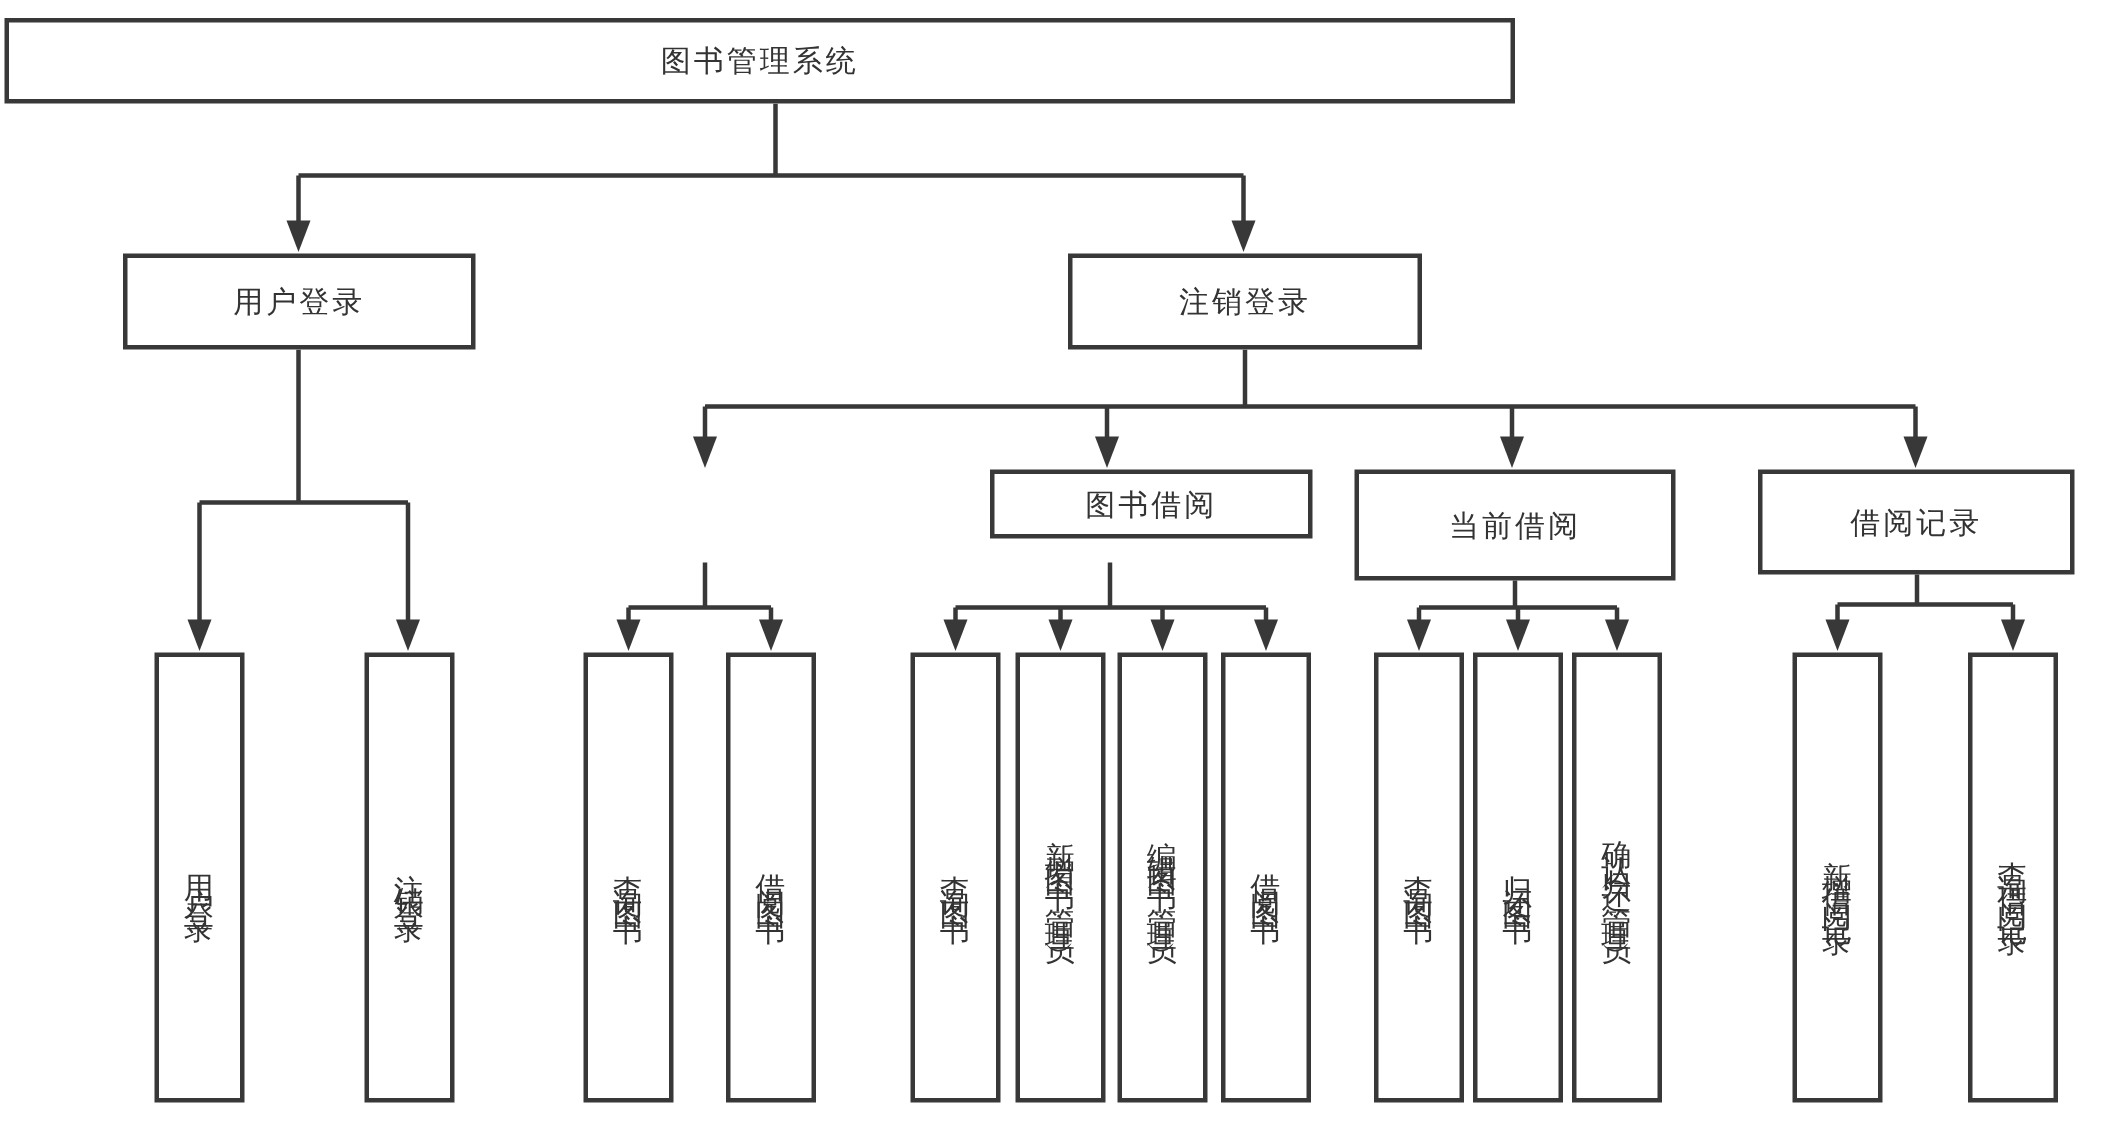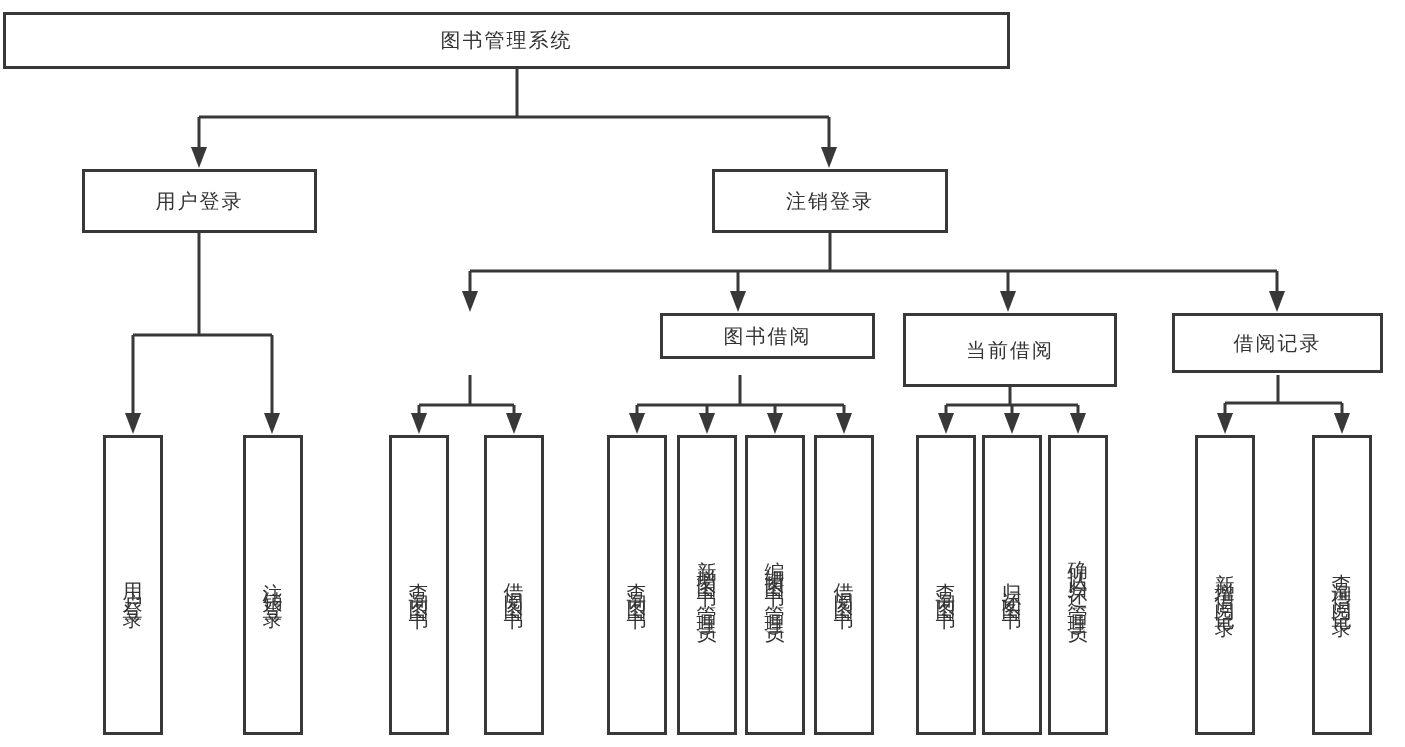--- a/index.html
+++ b/index.html
@@ -95,21 +95,21 @@
     </g>
   </svg>
 
   <div class="node hbox" style="left:3px; top:12px; width:1007px; height:57px;">图书管理系统</div>
 
   <div class="node hbox" style="left:82px; top:169px; width:235px; height:64px;">用户登录</div>
   <div class="node hbox" style="left:712px; top:169px; width:236px; height:64px;">注销登录</div>
 
   <div class="node hbox" style="left:632px; top:313px; width:215px; height:46px;margin-left:28px;">图书借阅</div>
   <div class="node hbox" style="left:903px; top:313px; width:214px; height:74px;">当前借阅</div>
-  <div class="node hbox" style="left:1172px; top:313px; width:211px; height:60px;">借阅记录</div>
+  <div class="node hbox" style="left:1172px; top:313px; width:211px; height:70px;">借阅记录</div>
 
   <div class="node vbox" style="left:103px;">用户登录</div>
   <div class="node vbox" style="left:243px;">注销登录</div>
 
   <div class="node vbox" style="left:389px;">查询图书</div>
   <div class="node vbox" style="left:484px;">借阅图书</div>
 
   <div class="node vbox" style="left:607px;">查询图书</div>
   <div class="node vbox" style="left:677px;">新增图书（管理员）</div>
   <div class="node vbox" style="left:745px;">编辑图书（管理员）</div>

